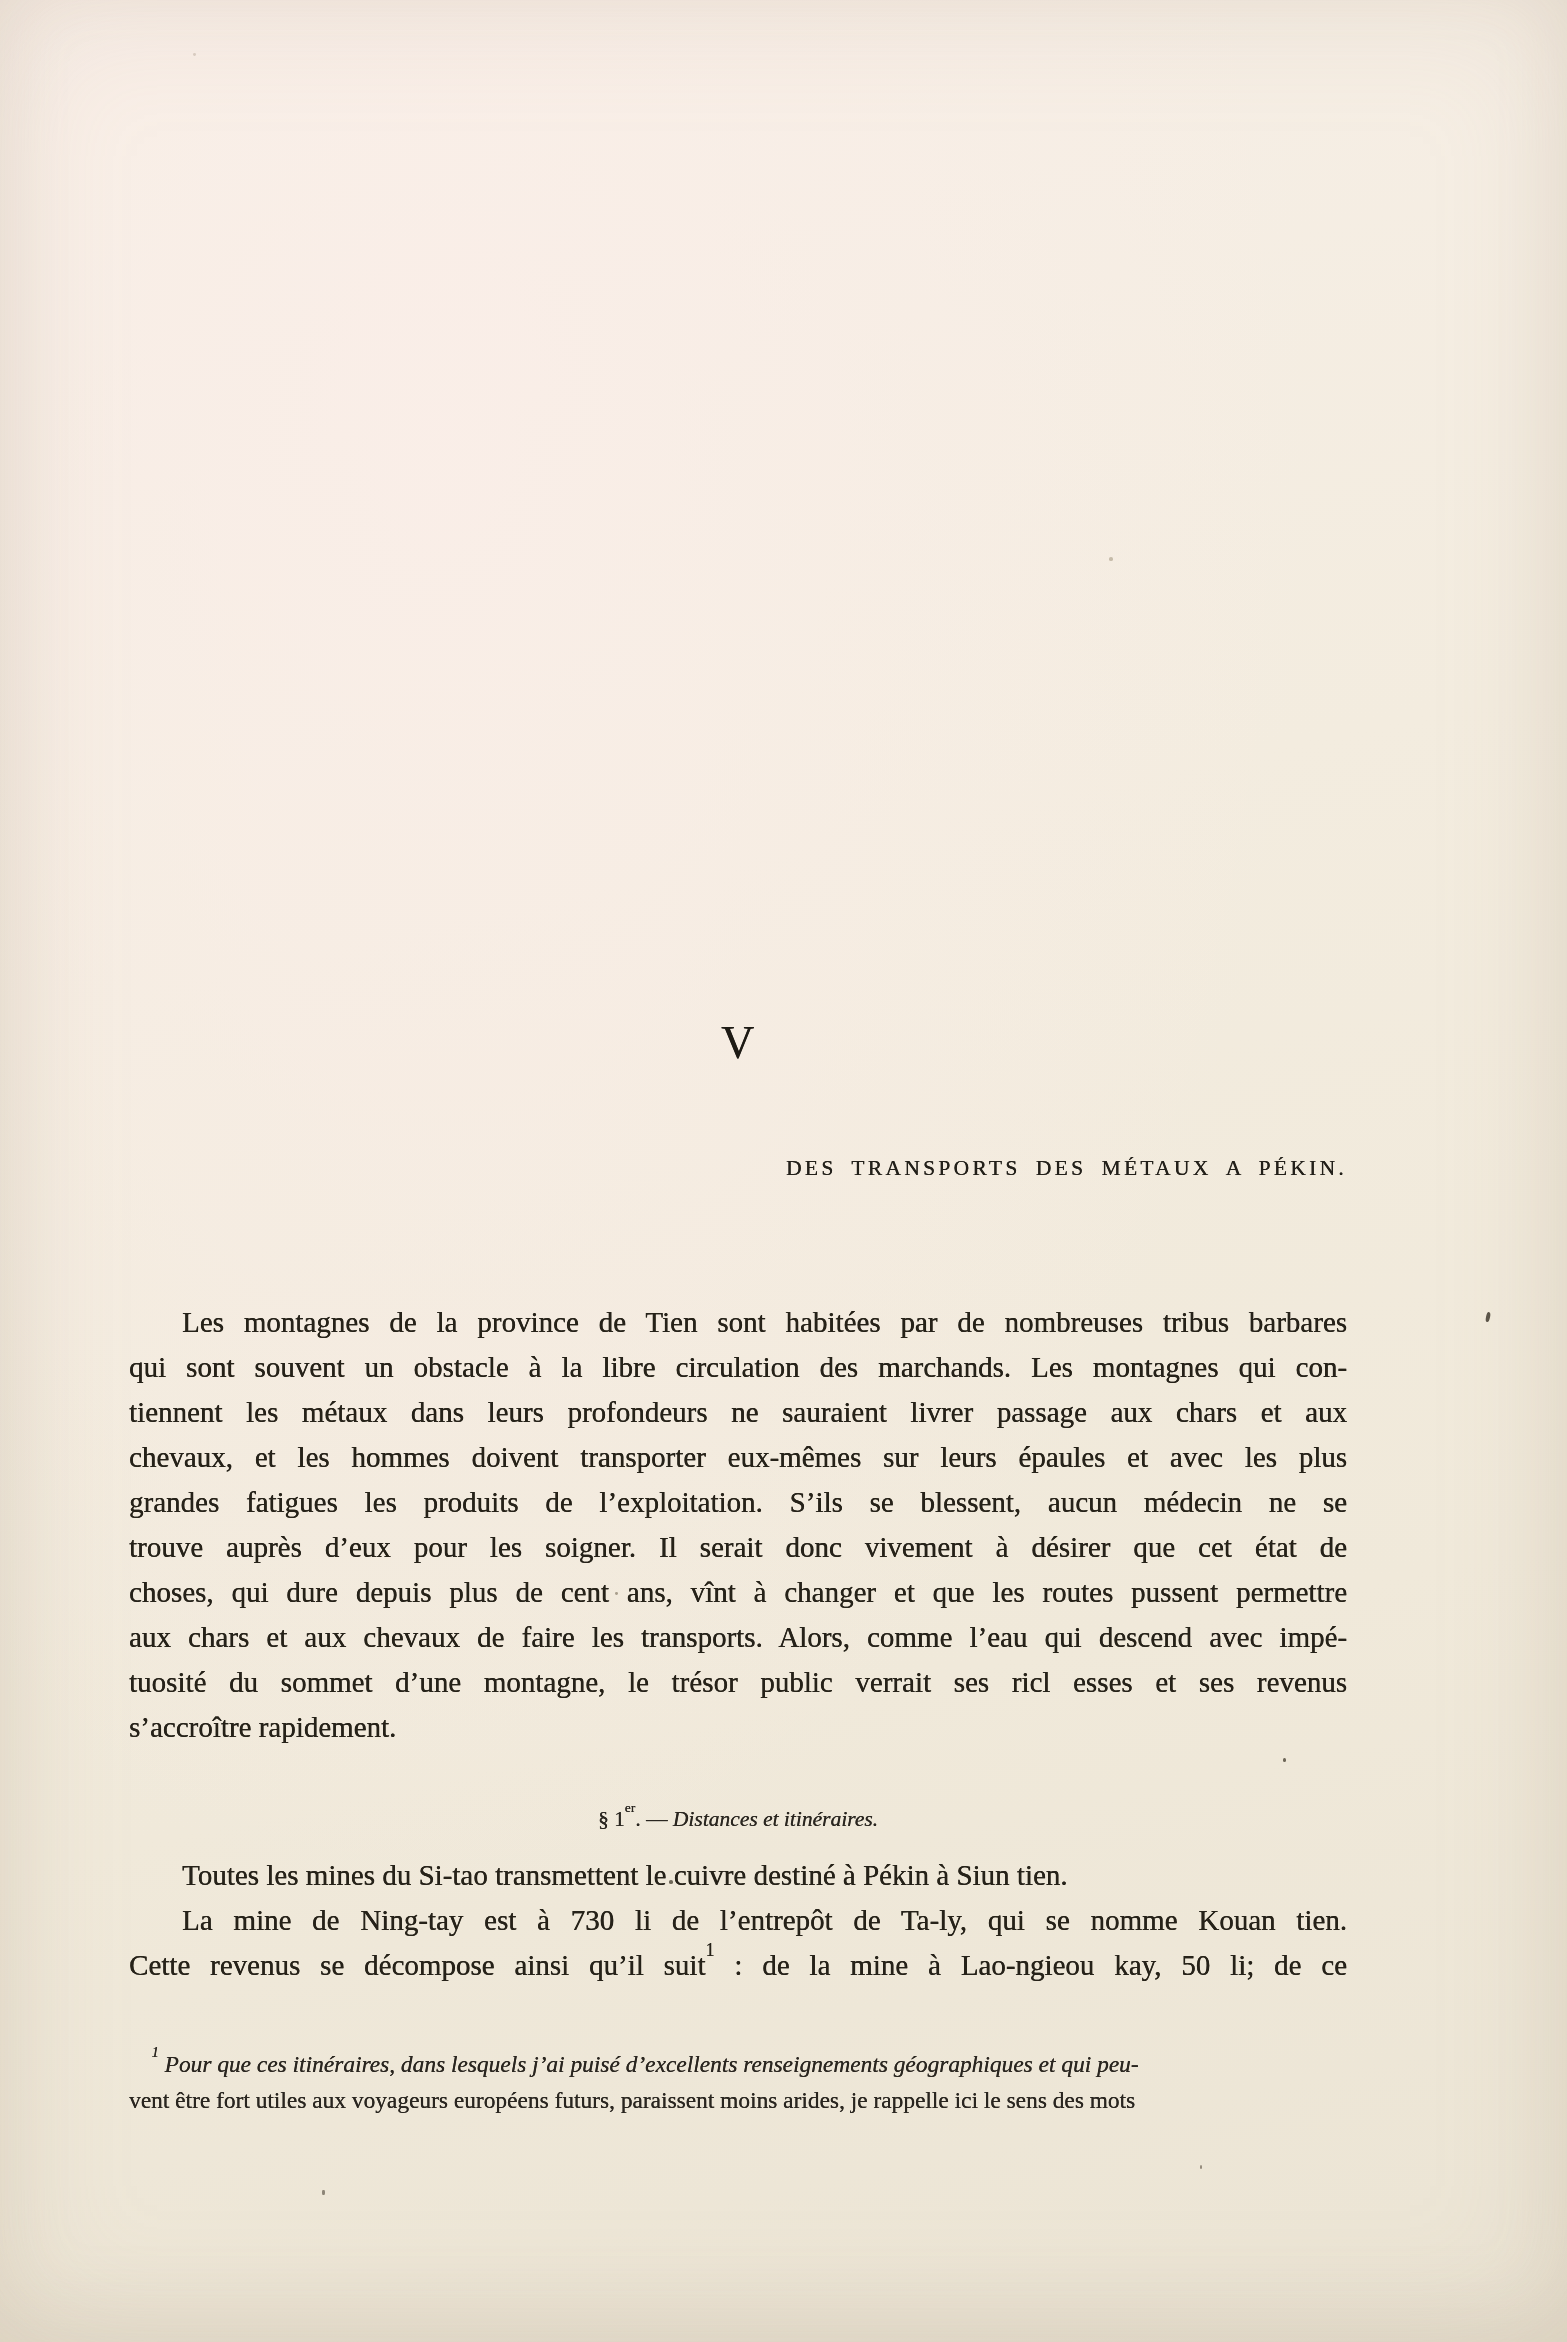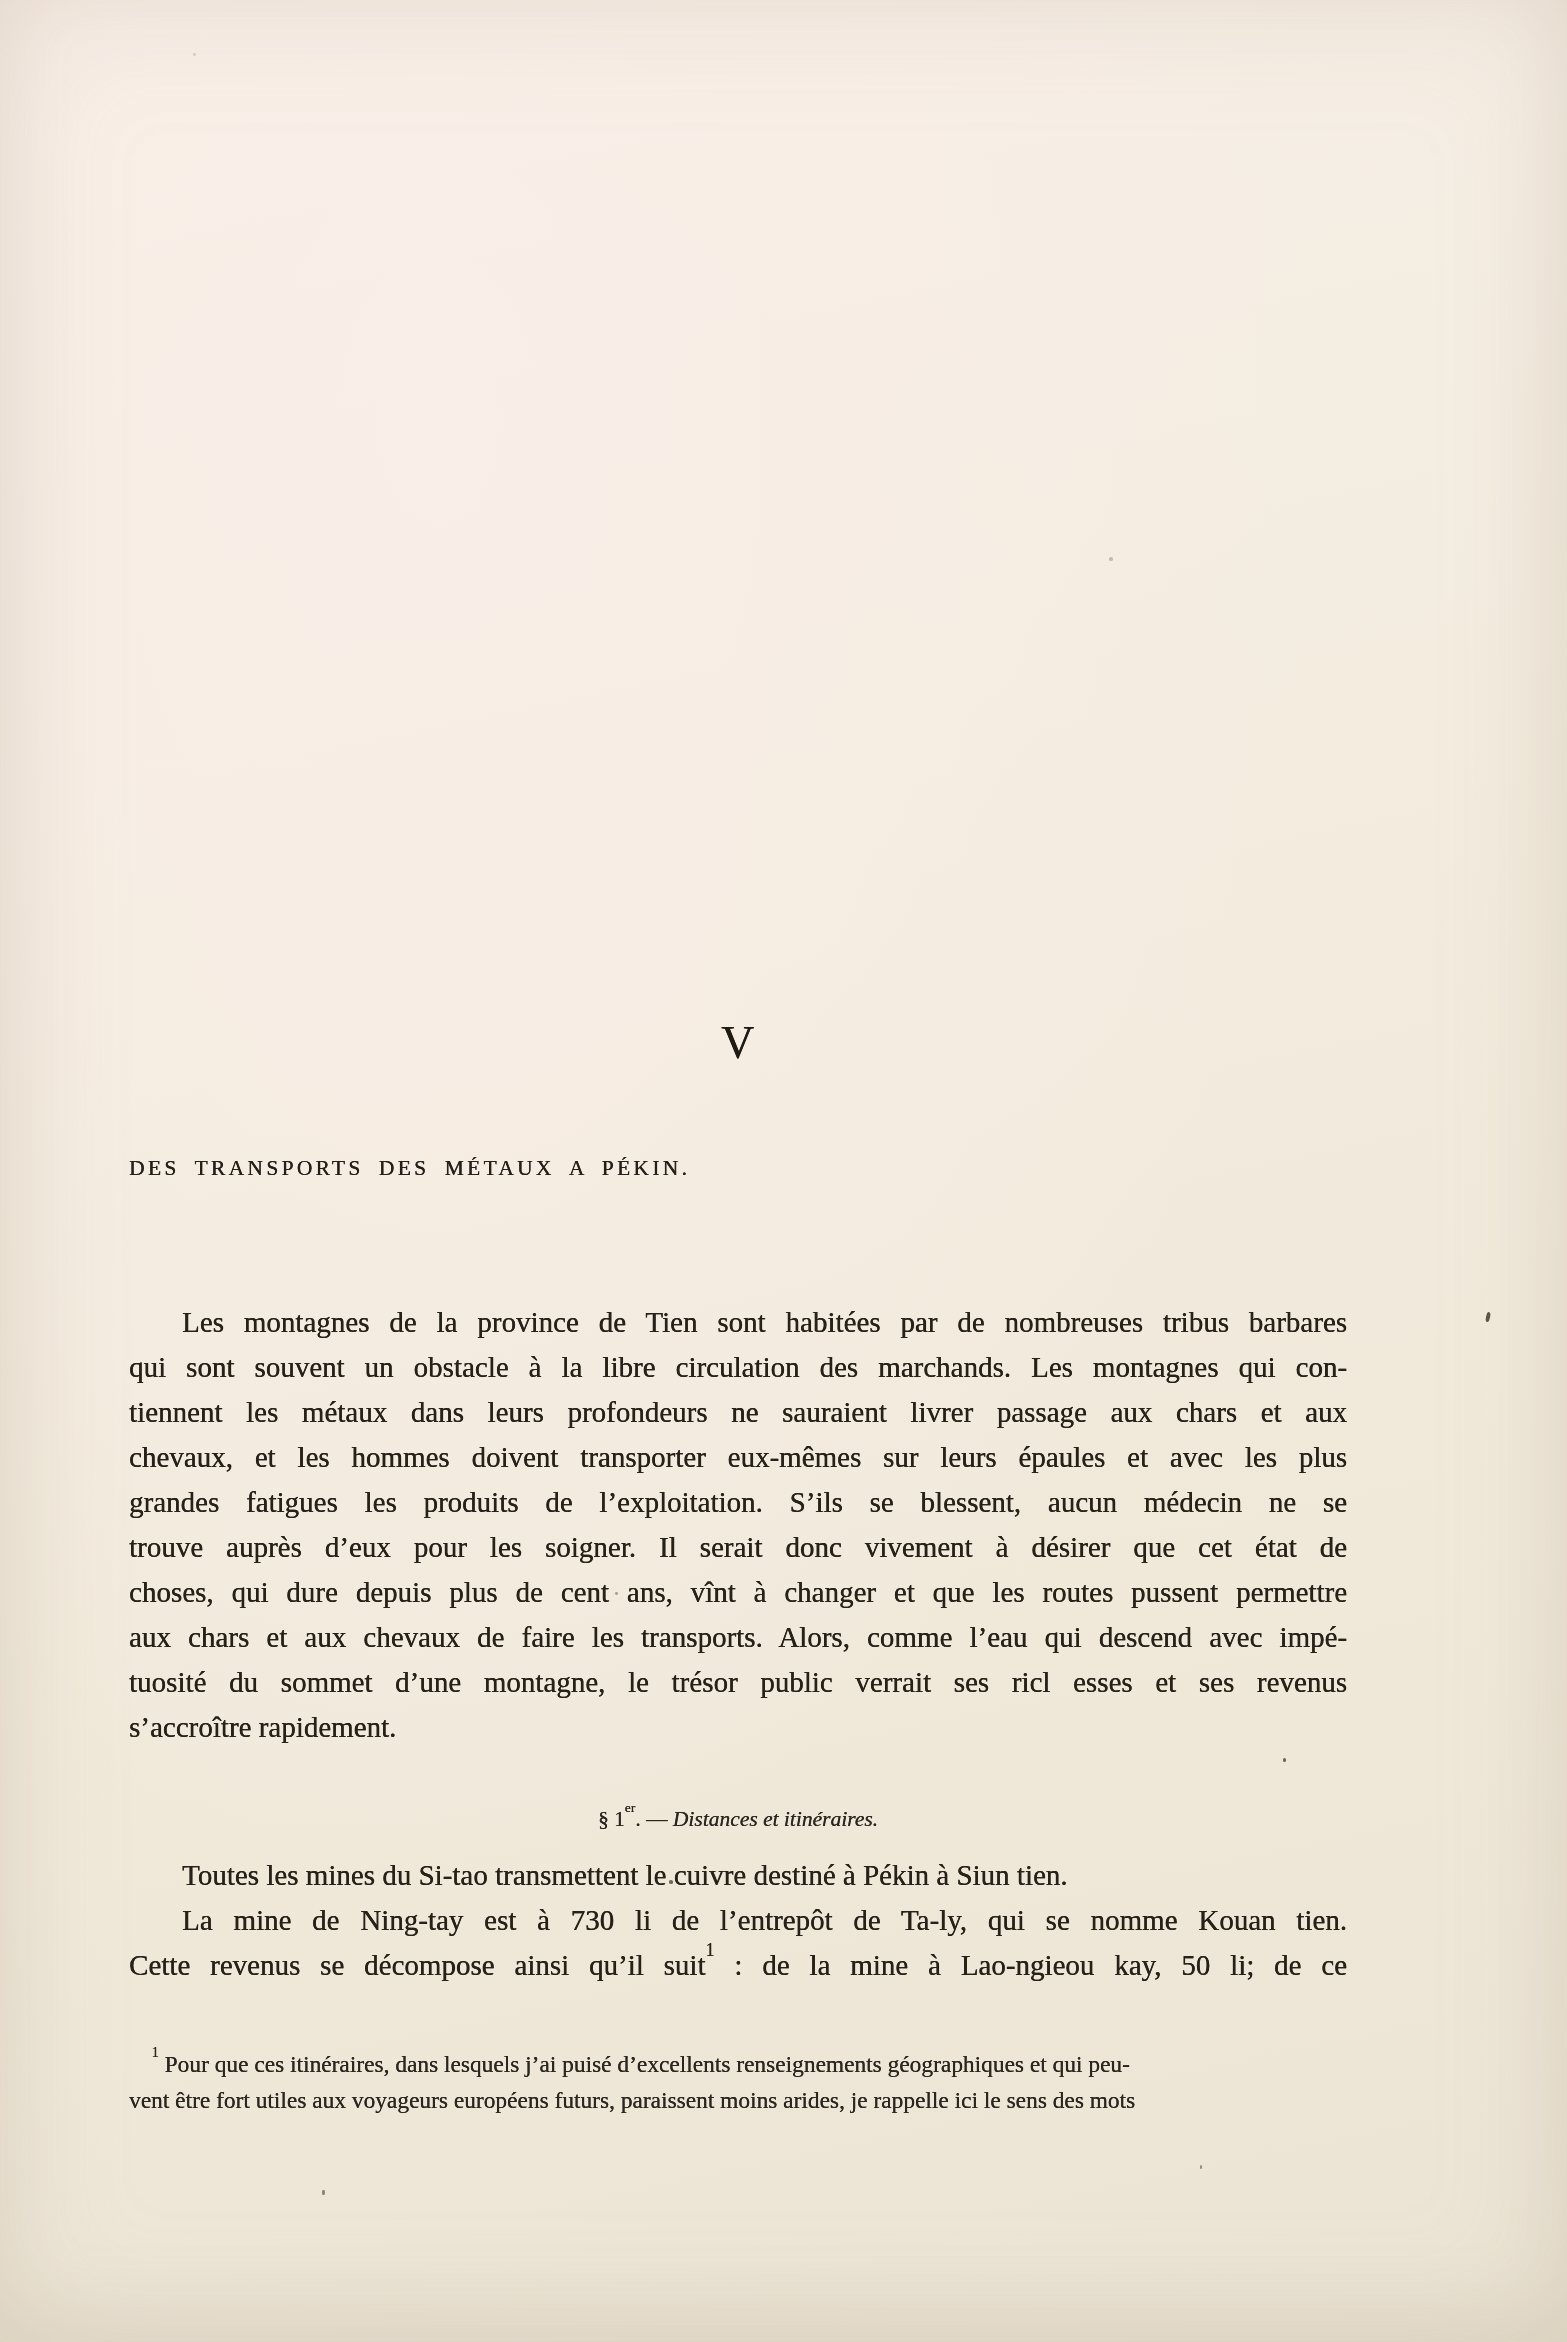--- a/index.html
+++ b/index.html
@@ -32,21 +32,21 @@
     letter-spacing: 0.9px;
     color: #1e1b15;
     text-shadow: 0.4px 0 0 currentColor;
   }
   
   .chapter-title {
     position: absolute;
     top: 1154px;
     left: 129px;
     width: 1218px;
-    text-align: left;
+    text-align: right;
     font-size: 21.5px;
     line-height: 28px;
     letter-spacing: 3.3px;
     word-spacing: 6.6px;
     color: #23201a;
     text-shadow: 0.3px 0 0 currentColor;
   }
   
   .body-block {
     position: absolute;
@@ -87,21 +87,21 @@
   .footnote {
     position: absolute;
     top: 2046px;
     left: 129px;
     width: 1227px;
     font-size: 23.4px;
     line-height: 36px;
     color: #2a2620;
     text-shadow: 0.2px 0 0 currentColor;
   }
-  .footnote .fn-line1 { padding-left: 22.5px; }
+  .footnote .fn-line1 { padding-left: 22.5px; font-style: italic; }
   
   .speck {
     position: absolute;
     border-radius: 50%;
     pointer-events: none;
   }
   .speck.s1 { left: 1486px; top: 1312px; width: 3.7px;  height: 10.3px; border-radius: 1.9px/4.7px; background: #5c5549; transform: rotate(12deg); }
   .speck.s2 { left: 1109px; top: 557px;  width: 3.7px;  height: 3.7px;  background: #c6bcaa; }
   .speck.s3 { left: 669px;  top: 1880px; width: 3.7px;  height: 3.7px;  background: #6e6758; }
   .speck.s4 { left: 615px;  top: 1592px; width: 2.8px;  height: 2.8px;  background: #a89e8c; }

